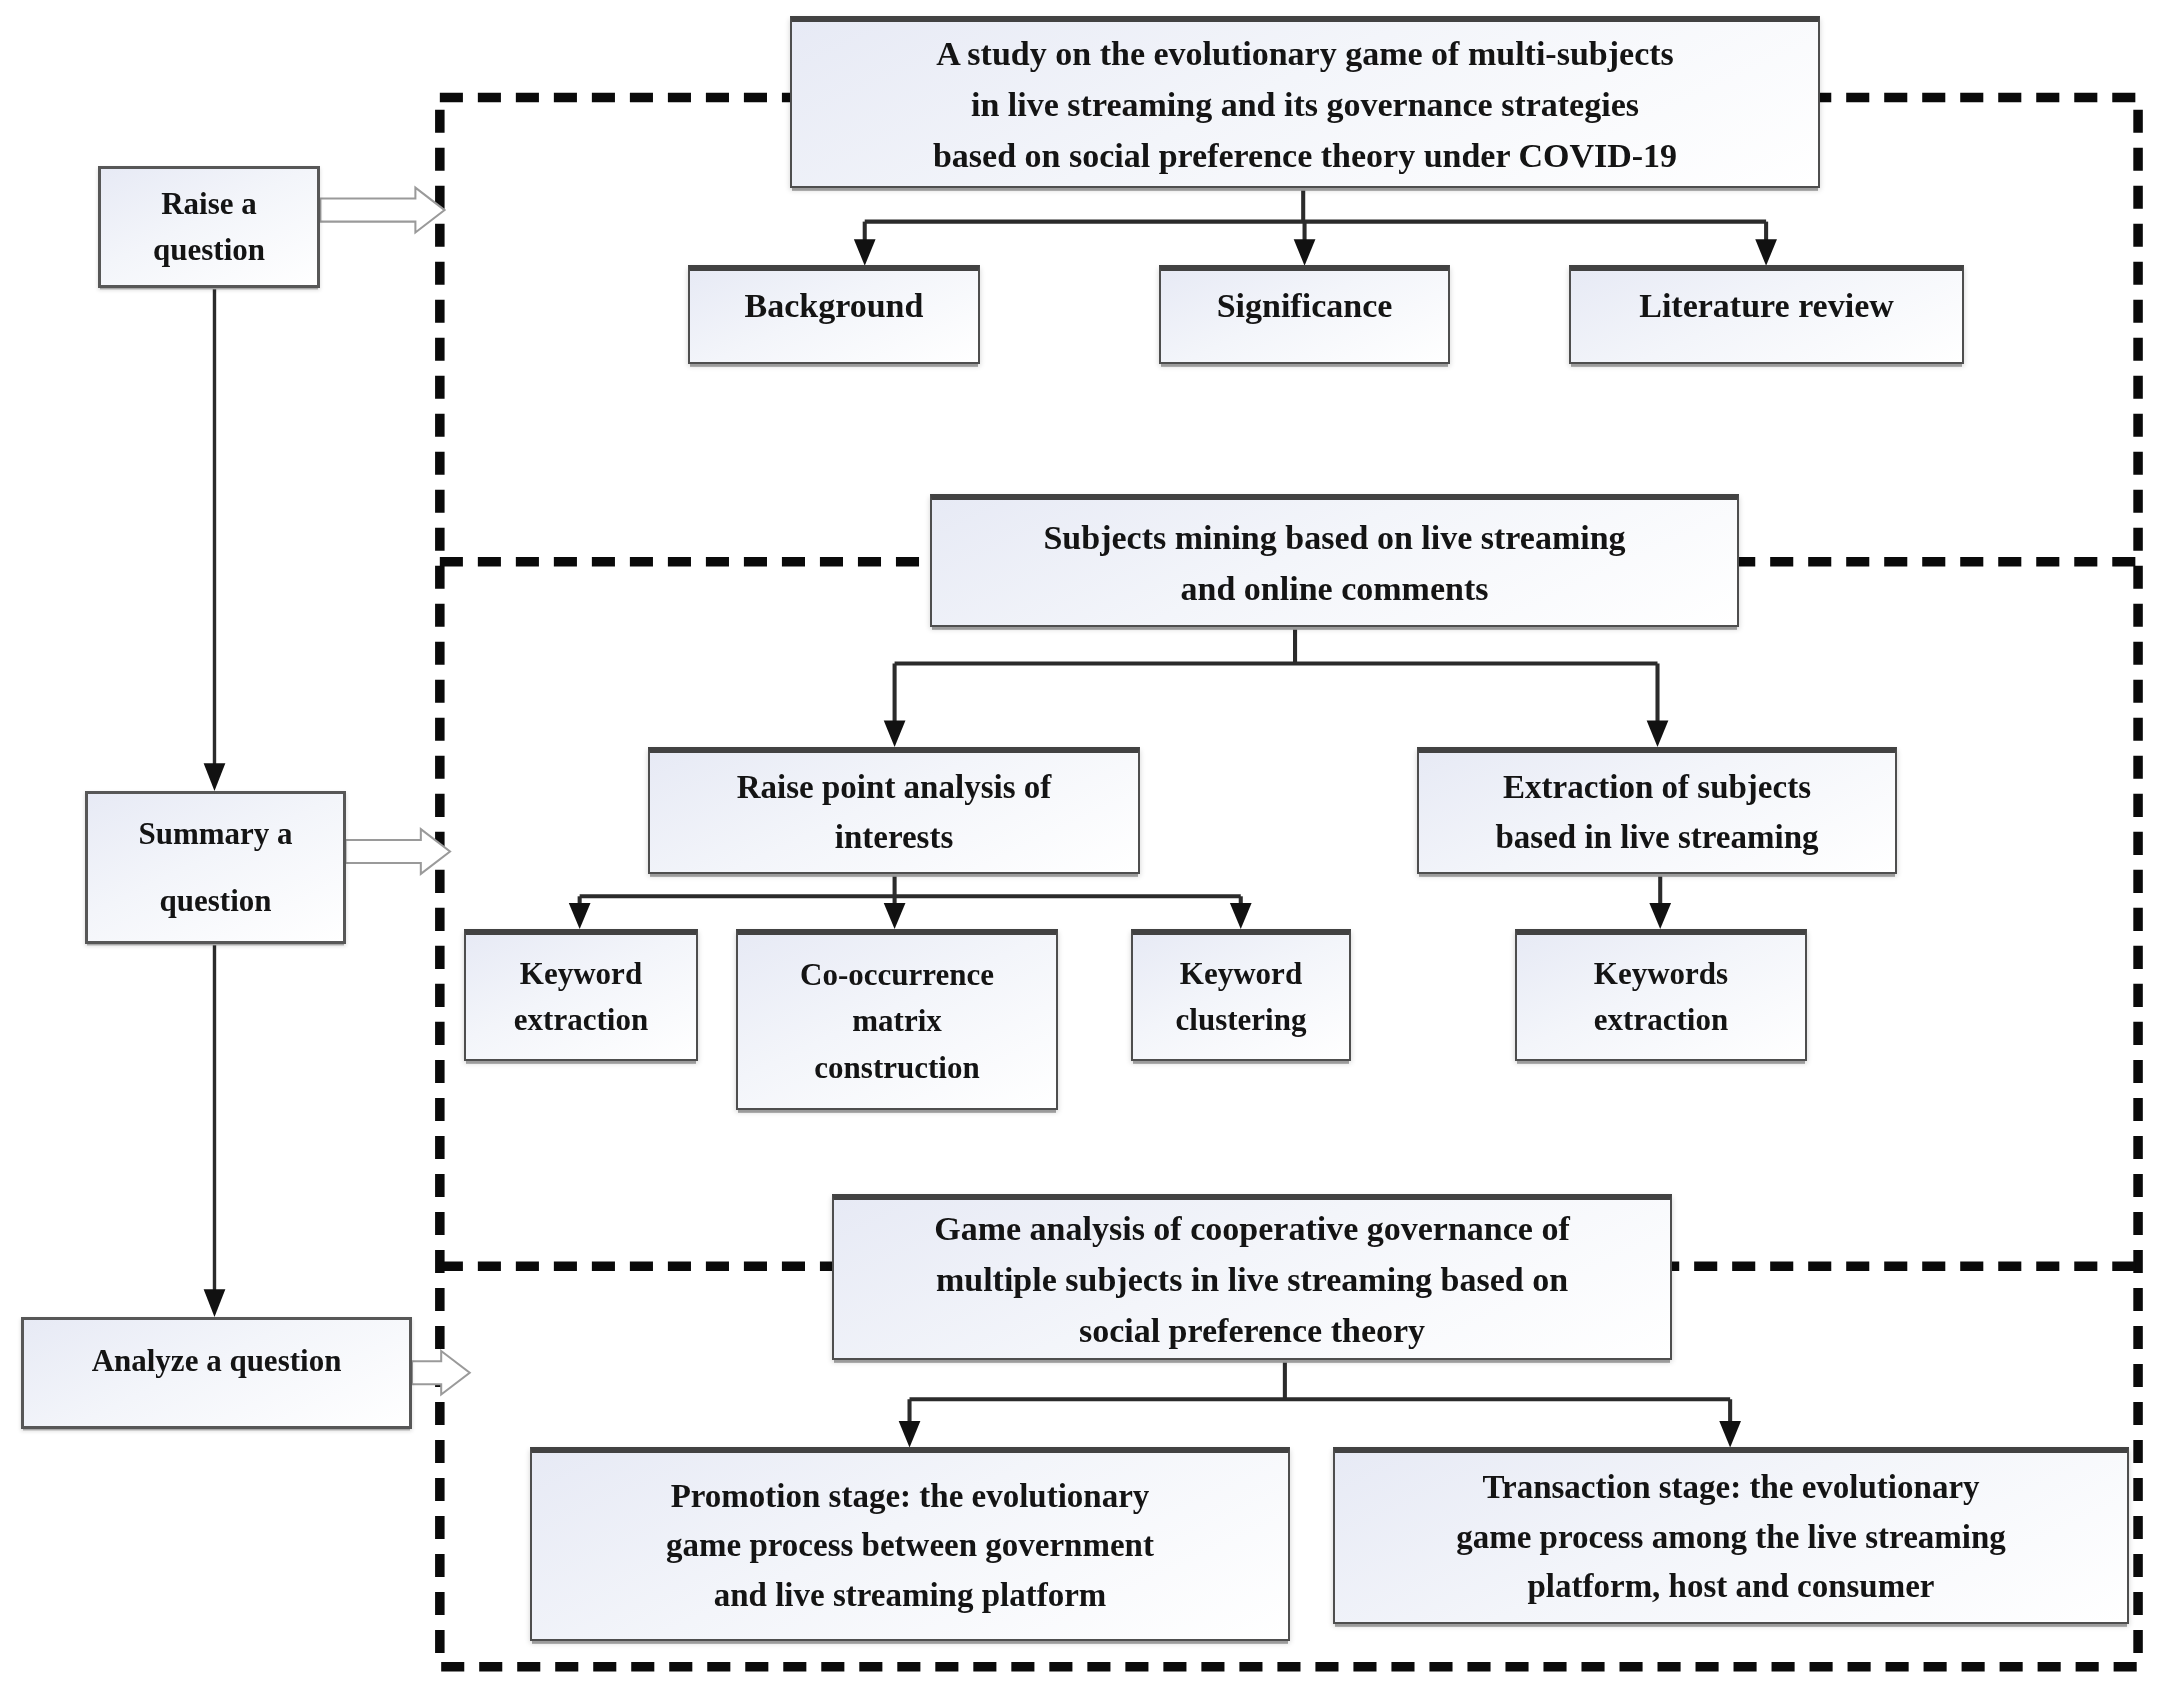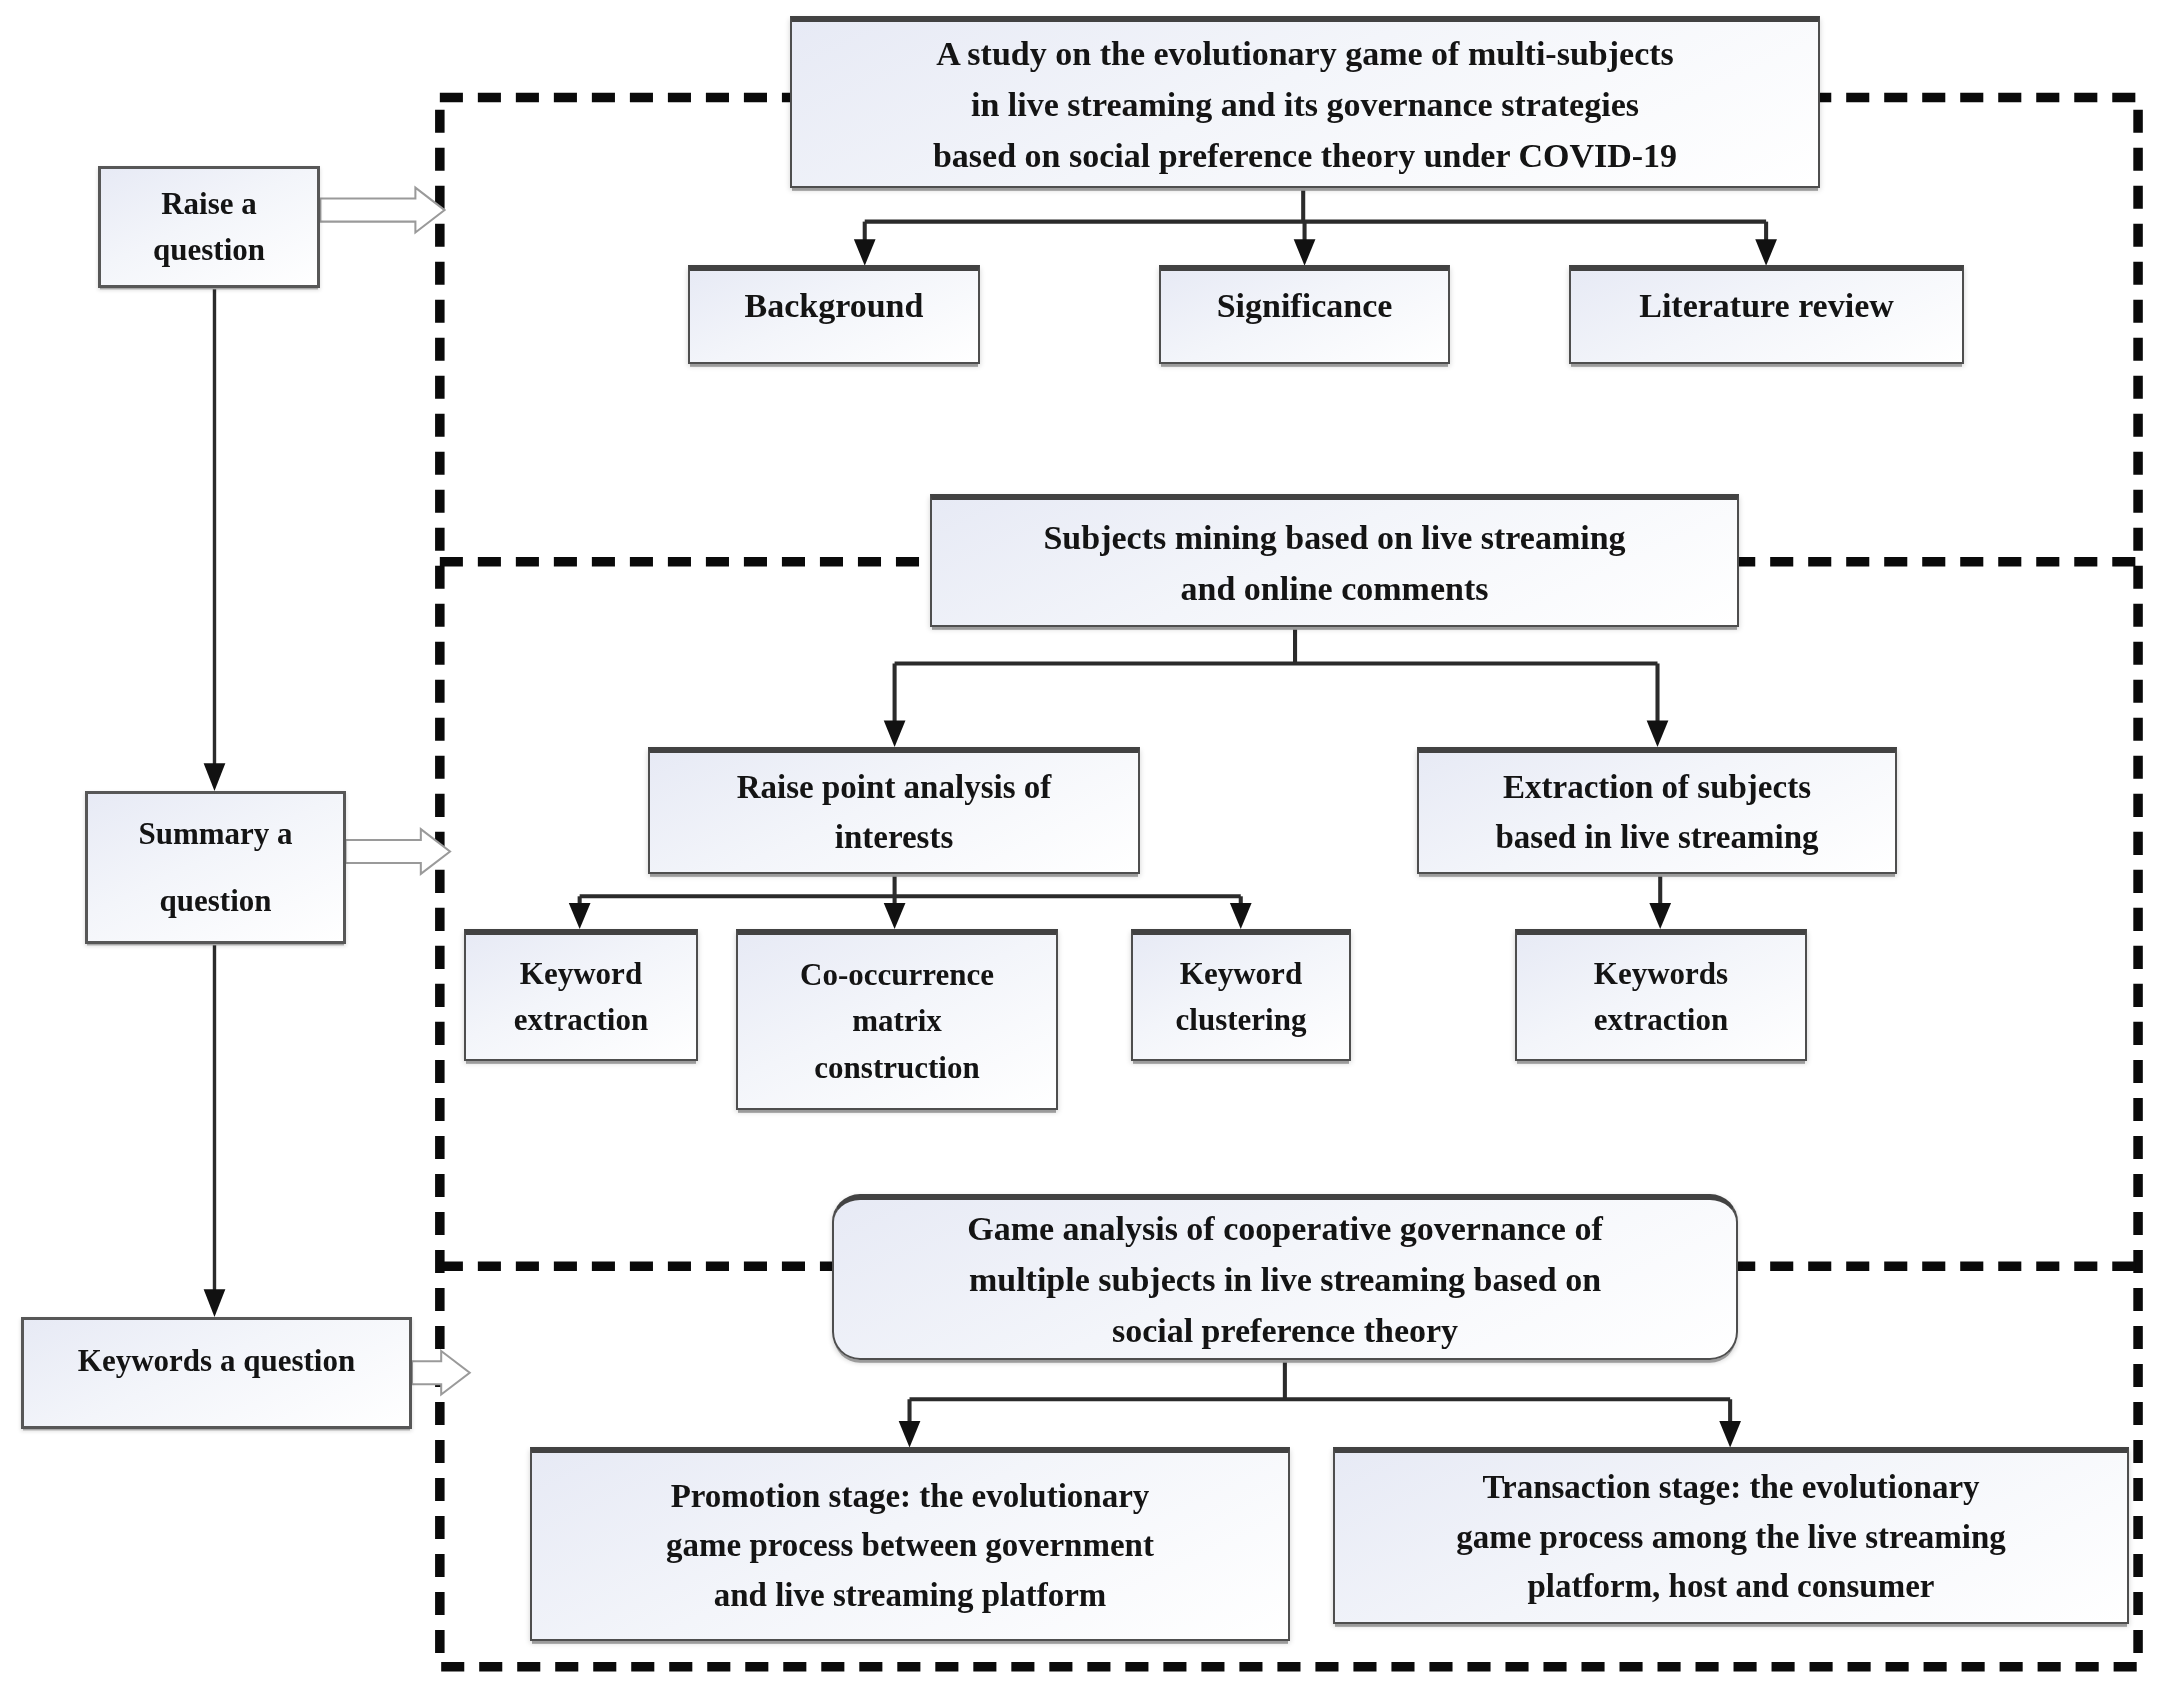--- a/index.html
+++ b/index.html
@@ -119,21 +119,21 @@
     <span class="line">Raise a</span>
     <span class="line">question</span>
   </div>
 
   <div class="node plain fs-md" style="left:85px; top:791px; width:261px; height:153px;gap:21px;">
     <span class="line">Summary a</span>
     <span class="line">question</span>
   </div>
 
   <div class="node plain fs-md lift" style="left:21px; top:1317px; width:391px; height:112px;">
-    <span class="line">Keywords a question</span>
+    <span class="line">Analyze a question</span>
   </div>
 
   <div class="node fs-xl" style="left:790px; top:16.3px; width:1030px; height:172px;">
     <span class="line">A study on the evolutionary game of multi-subjects</span>
     <span class="line">in live streaming and its governance strategies</span>
     <span class="line">based on social preference theory under COVID-19</span>
   </div>
 
   <div class="node fs-xl lift" style="left:688px; top:265px; width:292px; height:99px;">
     <span class="line">Background</span>
@@ -176,21 +176,21 @@
   <div class="node fs-md" style="left:1131px; top:929px; width:220px; height:132px;">
     <span class="line">Keyword</span>
     <span class="line">clustering</span>
   </div>
 
   <div class="node fs-md" style="left:1515px; top:929px; width:292px; height:132px;">
     <span class="line">Keywords</span>
     <span class="line">extraction</span>
   </div>
 
-  <div class="node fs-xl" style="left:832px; top:1194px; width:906px; height:166px;border-radius:28px;">
+  <div class="node fs-xl" style="left:832px; top:1194px; width:840px; height:166px;">
     <span class="line">Game analysis of cooperative governance of</span>
     <span class="line">multiple subjects in live streaming based on</span>
     <span class="line">social preference theory</span>
   </div>
 
   <div class="node fs-lg" style="left:530px; top:1447px; width:760px; height:194px;">
     <span class="line">Promotion stage: the evolutionary</span>
     <span class="line">game process between government</span>
     <span class="line">and live streaming platform</span>
   </div>

